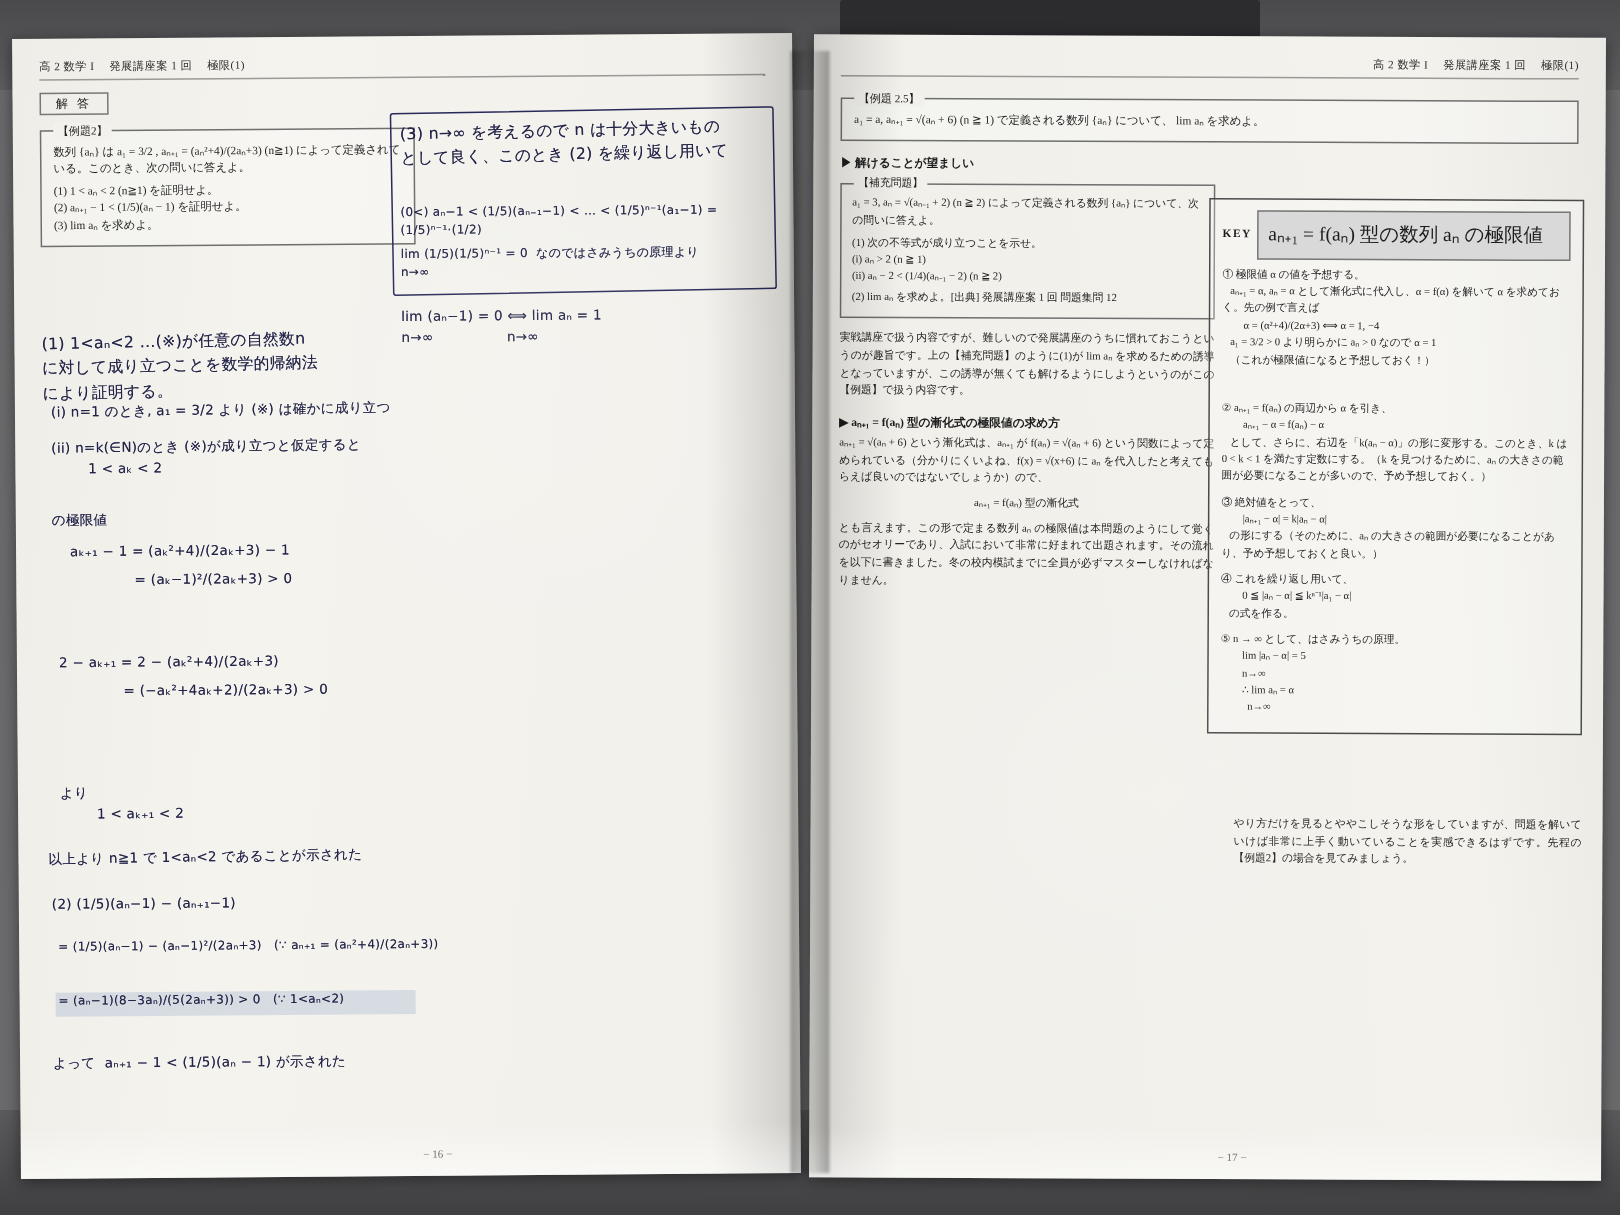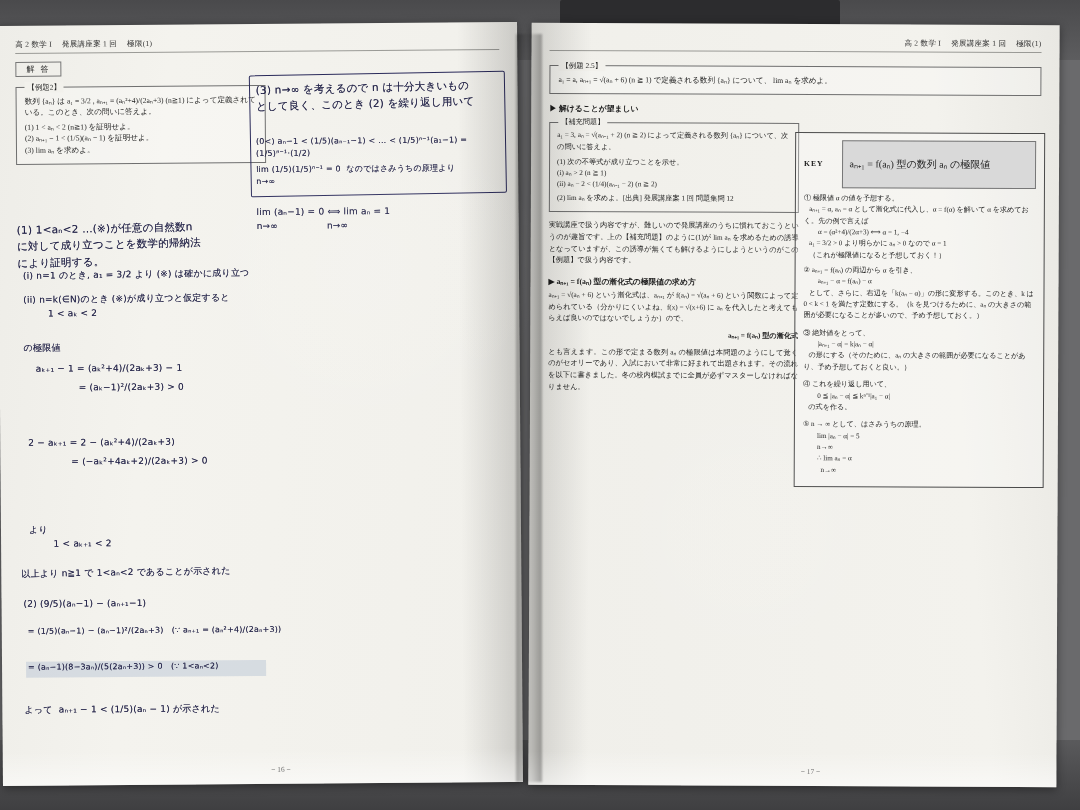--- a/index.html
+++ b/index.html
@@ -10,21 +10,21 @@
   }
   .scene{position:relative;width:1080px;height:810px;background:#6a6a6c;overflow:hidden;}
 
   
   .bg-top{position:absolute;left:0;top:0;width:1080px;height:60px;background:linear-gradient(180deg,#4a4a4c 0%,#5d5d5f 100%);}
   .bg-bottom{position:absolute;left:0;bottom:0;width:1080px;height:70px;background:linear-gradient(180deg,#5a5a5c 0%,#3f3f41 100%);}
   .desk-strip{position:absolute;left:560px;top:0;width:280px;height:36px;background:#2f2f31;border-radius:2px;}
   .desk-strip2{position:absolute;left:600px;top:26px;width:240px;height:14px;background:#d8d7d2;opacity:.55;}
 
   
-  .book{position:absolute;left:0;top:24px;width:1064px;height:764px;}
+  .book{position:absolute;left:11px;top:24px;width:1064px;height:764px;}
   .page{
     position:absolute;top:0;background:#f2f1ec;
     box-shadow:0 2px 10px rgba(0,0,0,.45);
   }
   .page.left{
     left:0;width:520px;height:760px;
     transform:rotate(-0.45deg);
     background:linear-gradient(95deg,#eeede8 0%,#f4f3ee 30%,#f1f0eb 100%);
   }
   .page.right{
@@ -83,24 +83,24 @@
     position:relative;border:1px solid #6f6f6f;margin-top:8px;padding:7px 7px;
     font-size:7.2px;line-height:1.55;color:#1e1e1e;
   }
   .sub-box .tag{position:absolute;top:-6px;left:8px;background:#f1f0eb;padding:0 3px;font-size:7.2px;}
 
   .keybox{
     position:absolute;right:14px;top:108px;width:232px;
     border:1px solid #4a4a4a;padding:7px 8px 10px 8px;font-size:7.1px;line-height:1.6;color:#1c1c1c;
     background:rgba(255,255,255,.25);
   }
-  .keybox .keyhead{display:flex;align-items:center;gap:19px;margin-bottom:5px;}
+  .keybox .keyhead{display:flex;align-items:center;gap:4px;margin-bottom:5px;}
   .keybox .keylabel{font-weight:bold;font-size:7.6px;letter-spacing:1px;}
-  .keybox .keyform{background:#d9d9d9;border:1px solid #777;padding:15px 6px;font-size:10px;flex:1;}
-  .ctr{text-align:right;font-weight:bold;}
+  .keybox .keyform{background:#d9d9d9;border:1px solid #777;padding:5px 6px;font-size:13px;flex:1;}
+  .ctr{text-align:center;}
 
   .pgnum{position:absolute;bottom:10px;width:100%;text-align:center;font-size:7.4px;color:#333;}
 
   
   .curl{position:absolute;left:0;bottom:0;width:100%;height:34px;background:linear-gradient(0deg,rgba(255,255,255,.5),rgba(255,255,255,0));}
   .spot{position:absolute;border-radius:50%;background:radial-gradient(circle,rgba(255,255,255,.5),rgba(255,255,255,0) 70%);pointer-events:none;}
   .edge-dark{position:absolute;background:#2c2c2e;}
 </style>
 </head>
 <body>
@@ -148,21 +148,21 @@
               = (aₖ−1)²/(2aₖ+3) &gt; 0</div>
 
         <div class="hw blue small" style="left:28px;top:408px;width:260px;line-height:2.1;">2 − aₖ₊₁ = 2 − (aₖ²+4)/(2aₖ+3)
               = (−aₖ²+4aₖ+2)/(2aₖ+3) &gt; 0</div>
 
         <div class="hw blue small" style="left:28px;top:498px;width:240px;">より
         1 &lt; aₖ₊₁ &lt; 2</div>
 
         <div class="hw blue small" style="left:20px;top:542px;width:300px;transform:rotate(-0.5deg);">以上より n≧1 で 1&lt;aₙ&lt;2 であることが示された</div>
 
-        <div class="hw blue small" style="left:22px;top:572px;">(2) (9/5)(aₙ−1) − (aₙ₊₁−1)</div>
+        <div class="hw blue small" style="left:22px;top:572px;">(2) (1/5)(aₙ−1) − (aₙ₊₁−1)</div>
 
         <div class="hw blue tiny" style="left:26px;top:600px;width:290px;">= (1/5)(aₙ−1) − (aₙ−1)²/(2aₙ+3)   (∵ aₙ₊₁ = (aₙ²+4)/(2aₙ+3))</div>
 
         <div class="hw-highlight" style="left:24px;top:636px;width:240px;height:16px;"></div>
         <div class="hw blue tiny" style="left:26px;top:636px;width:290px;">= (aₙ−1)(8−3aₙ)/(5(2aₙ+3)) &gt; 0   (∵ 1&lt;aₙ&lt;2)</div>
 
         <div class="hw blue small" style="left:22px;top:678px;width:300px;">よって  aₙ₊₁ − 1 &lt; (1/5)(aₙ − 1) が示された</div>
 
         
         <div class="hw blue" style="left:258px;top:58px;width:238px;transform:rotate(-1deg);">(3) n→∞ を考えるので n は十分大きいもの
@@ -221,36 +221,37 @@
         <div class="keybox">
           <div class="keyhead">
             <span class="keylabel">KEY</span>
             <span class="keyform">aₙ₊₁ = f(aₙ) 型の数列 aₙ の極限値</span>
           </div>
           <div style="white-space:pre-wrap;">① 極限値 α の値を予想する。
    aₙ₊₁ = α, aₙ = α として漸化式に代入し、α = f(α) を解いて α を求めておく。先の例で言えば
         α = (α²+4)/(2α+3) ⟺ α = 1, −4
    a₁ = 3/2 &gt; 0 より明らかに aₙ &gt; 0 なので α = 1
    （これが極限値になると予想しておく！）</div>
-          <div style="white-space:pre-wrap;margin-top:4px;">② aₙ₊₁ = f(aₙ) の両辺から α を引き、
+          <div style="white-space:pre-wrap;margin-top:21px;">② aₙ₊₁ = f(aₙ) の両辺から α を引き、
         aₙ₊₁ − α = f(aₙ) − α
    として、さらに、右辺を「k(aₙ − α)」の形に変形する。このとき、k は 0 &lt; k &lt; 1 を満たす定数にする。（k を見つけるために、aₙ の大きさの範囲が必要になることが多いので、予め予想しておく。）</div>
           <div style="white-space:pre-wrap;margin-top:6px;">③ 絶対値をとって、
         |aₙ₊₁ − α| = k|aₙ − α|
    の形にする（そのために、aₙ の大きさの範囲が必要になることがあり、予め予想しておくと良い。）</div>
           <div style="white-space:pre-wrap;margin-top:6px;">④ これを繰り返し用いて、
         0 ≦ |aₙ − α| ≦ kⁿ⁻¹|a₁ − α|
    の式を作る。</div>
           <div style="white-space:pre-wrap;margin-top:6px;">⑤ n → ∞ として、はさみうちの原理。
         lim |aₙ − α| = 5
         n→∞
         ∴ lim aₙ = α
           n→∞</div>
         </div>
 
+        <div class="body-s" style="position:absolute;right:14px;top:520px;width:232px;">やり方だけを見るとややこしそうな形をしていますが、問題を解いていけば非常に上手く動いていることを実感できるはずです。先程の【例題2】の場合を見てみましょう。</div>
 
         <div class="pgnum">− 17 −</div>
       </div>
       <div class="page-shade-r"></div>
       <div class="curl"></div>
     </div>
 
     <div class="gutter"></div>
   </div>
 

